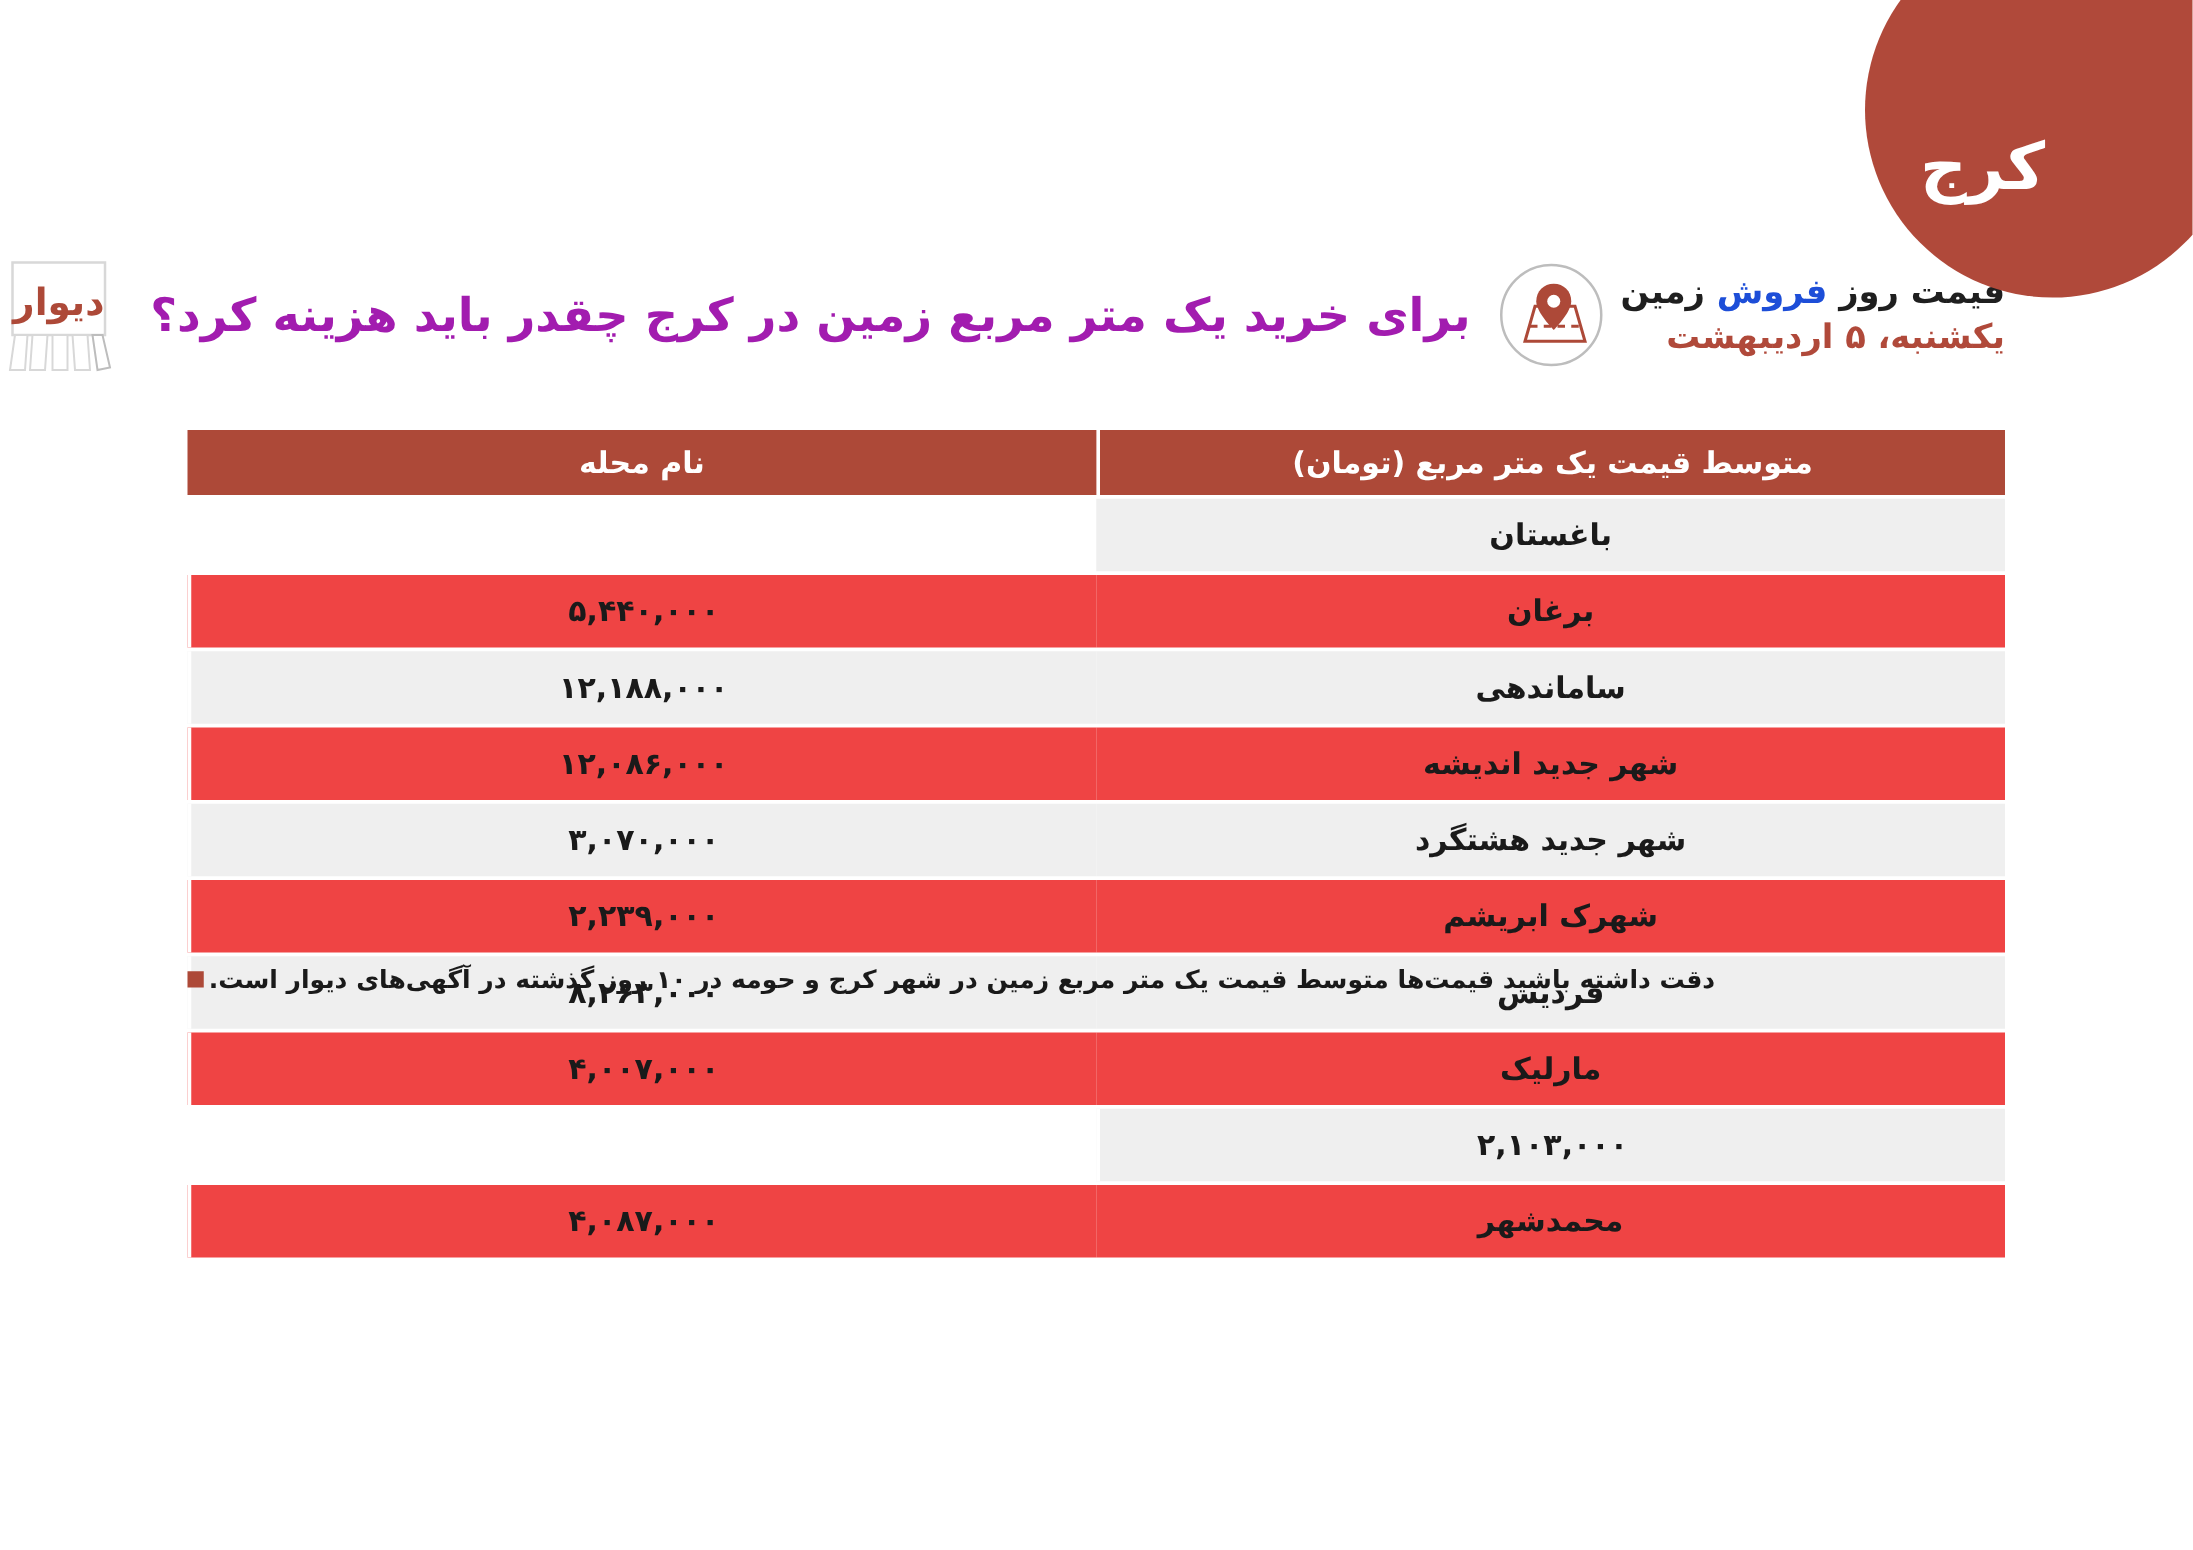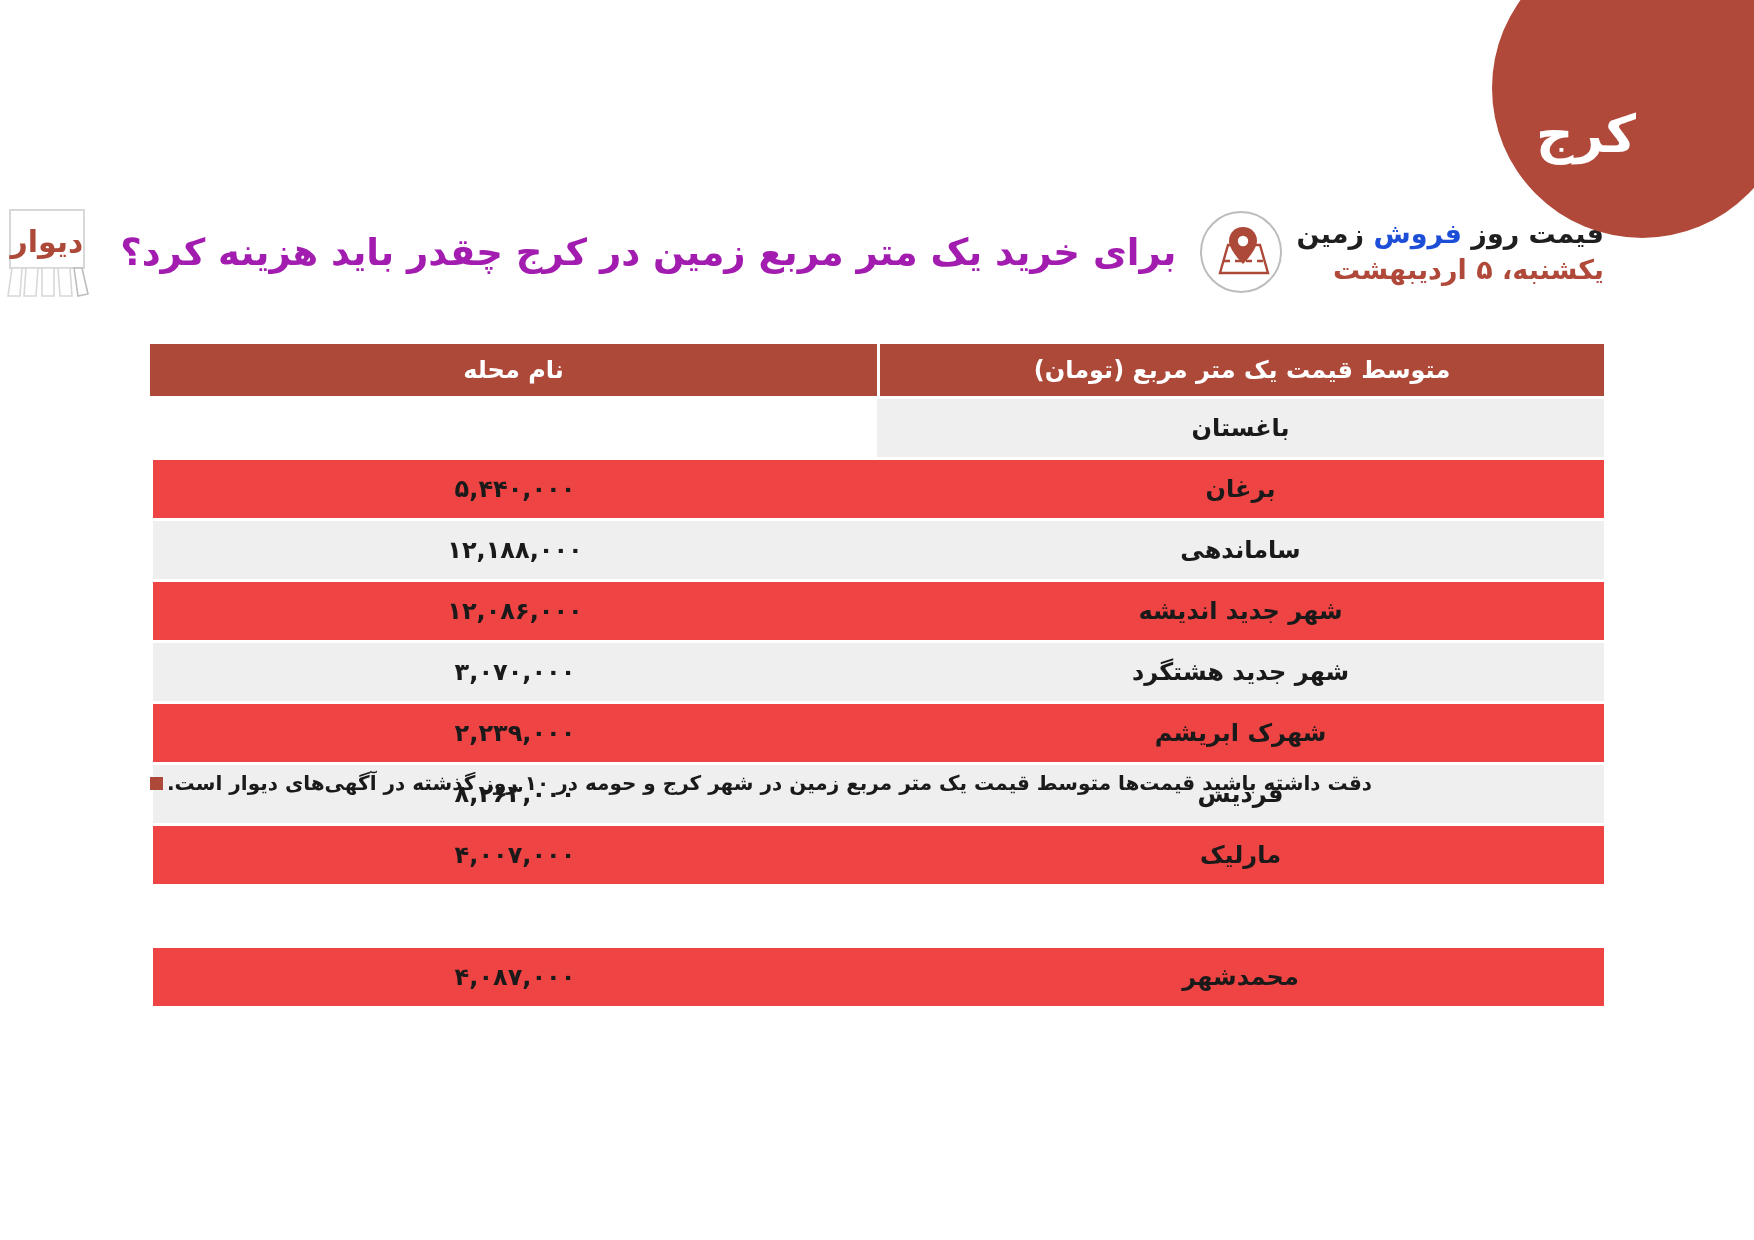--- a/index.html
+++ b/index.html
@@ -284,20 +284,23 @@
         </div>
         <div class="trow row-even">
           <div class="cell cell-name">
             <span class="nm">مارلیک</span>
           </div>
           <div class="cell cell-price">
             <span class="val">۴,۰۰۷,۰۰۰</span>
           </div>
         </div>
         <div class="trow row-odd">
+          <div class="cell cell-price">
+            <span class="val">۲,۱۰۳,۰۰۰</span>
+          </div>
         </div>
         <div class="trow row-even">
           <div class="cell cell-name">
             <span class="nm">محمدشهر</span>
           </div>
           <div class="cell cell-price">
             <span class="val">۴,۰۸۷,۰۰۰</span>
           </div>
         </div>
       </div>

